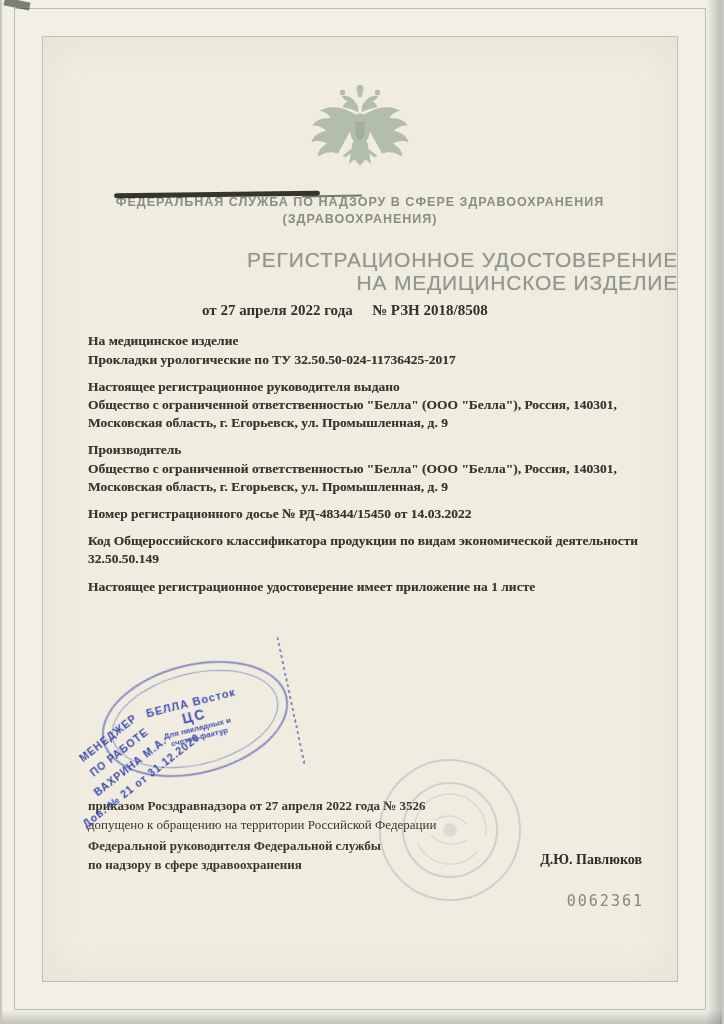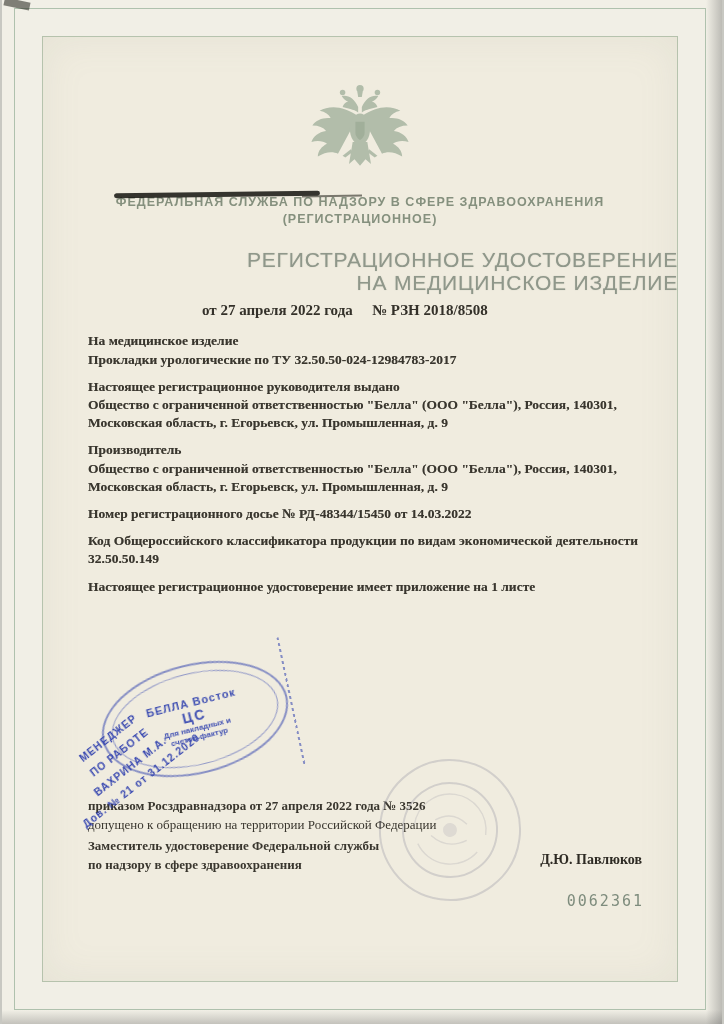--- a/index.html
+++ b/index.html
@@ -108,38 +108,38 @@
         </g>
         <use href="#eagle-half" transform="scale(-1,1)"></use>
         <ellipse cx="0" cy="50" rx="11" ry="17"></ellipse>
         <path d="M-8,64 L8,64 L12,88 L6,83 L0,90 L-6,83 L-12,88 Z"></path>
         <path d="M-5,42 h10 v12 c0,5 -5,8 -5,8 c0,0 -5,-3 -5,-8 Z" fill="#8ea089"></path>
       </g>
     </svg>
 
     <div class="agency">
       <div>ФЕДЕРАЛЬНАЯ СЛУЖБА ПО НАДЗОРУ В СФЕРЕ ЗДРАВООХРАНЕНИЯ</div>
-      <div>(РЕГИСТРАЦИОННОЕ)</div>
+      <div>(ЗДРАВООХРАНЕНИЯ)</div>
     </div>
 
     <div class="doc-title">
       <div>РЕГИСТРАЦИОННОЕ УДОСТОВЕРЕНИЕ</div>
       <div>НА МЕДИЦИНСКОЕ ИЗДЕЛИЕ</div>
     </div>
 
     <div class="date-row">
       <span class="issue-date">от 27 апреля 2022 года</span>
       <span class="reg-number">№  РЗН 2018/8508</span>
     </div>
 
     <div class="body-text">
 
       <div class="section">
         <div class="label">На медицинское изделие</div>
-        <div class="text">Прокладки урологические по ТУ 32.50.50-024-12984783-2017</div>
+        <div class="text">Прокладки урологические по ТУ 32.50.50-024-11736425-2017</div>
       </div>
 
       <div class="section">
         <div class="label">Настоящее регистрационное руководителя выдано</div>
         <div class="text">Общество с ограниченной ответственностью "Белла" (ООО "Белла"), Россия, 140301, Московская область, г. Егорьевск, ул. Промышленная, д. 9</div>
       </div>
 
       <div class="section">
         <div class="label">Производитель</div>
         <div class="text">Общество с ограниченной ответственностью "Белла" (ООО "Белла"), Россия, 140301, Московская область, г. Егорьевск, ул. Промышленная, д. 9</div>
@@ -149,21 +149,21 @@
       <div class="para">Номер регистрационного досье № РД-48344/15450 от 14.03.2022</div>
       <div class="para">Код Общероссийского классификатора продукции по видам экономической деятельности 32.50.50.149</div>
       <div class="para">Настоящее регистрационное удостоверение имеет приложение на 1 листе</div>
 
     </div>
 
     <div class="footer-order">приказом Росздравнадзора от 27 апреля 2022 года № 3526</div>
     <div class="footer-allowed">допущено к обращению на территории Российской Федерации</div>
 
     <div class="signer-title">
-      <div>Заместитель удостоверение Федеральной службы</div>
+      <div>Федеральной руководителя Федеральной службы</div>
       <div>по надзору в сфере здравоохранения</div>
     </div>
 
     <div class="signer-name">Д.Ю. Павлюков</div>
 
     <div class="serial">0062361</div>
 
     <svg class="round-stamp" width="156" height="156" viewBox="0 0 156 156" aria-hidden="true">
       <g fill="none" stroke="rgba(130,130,150,.30)" stroke-width="2">
         <circle cx="78" cy="78" r="70"></circle>

